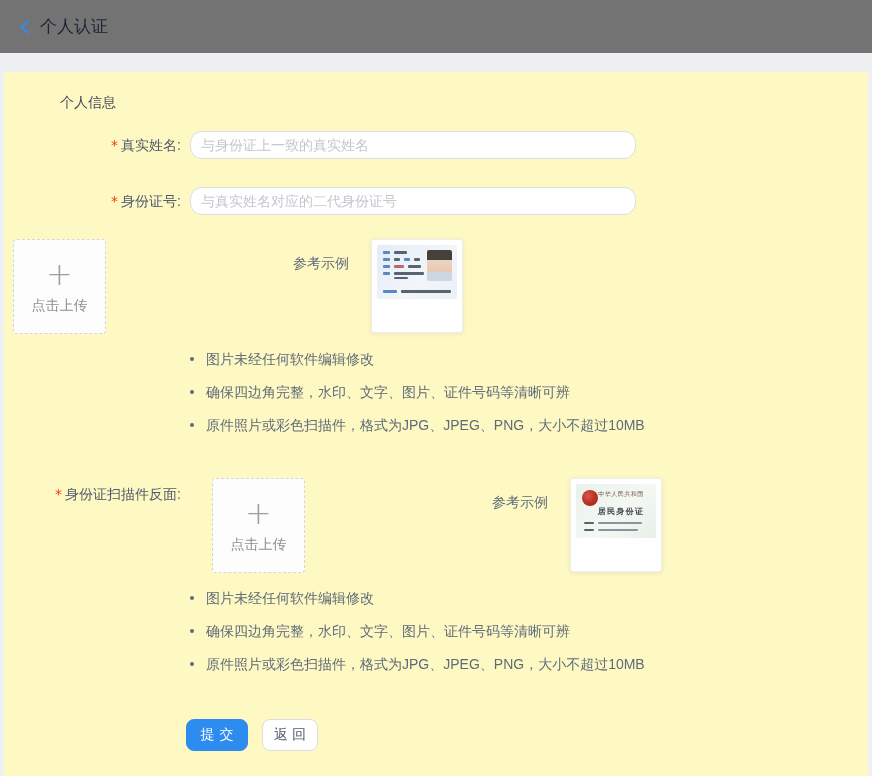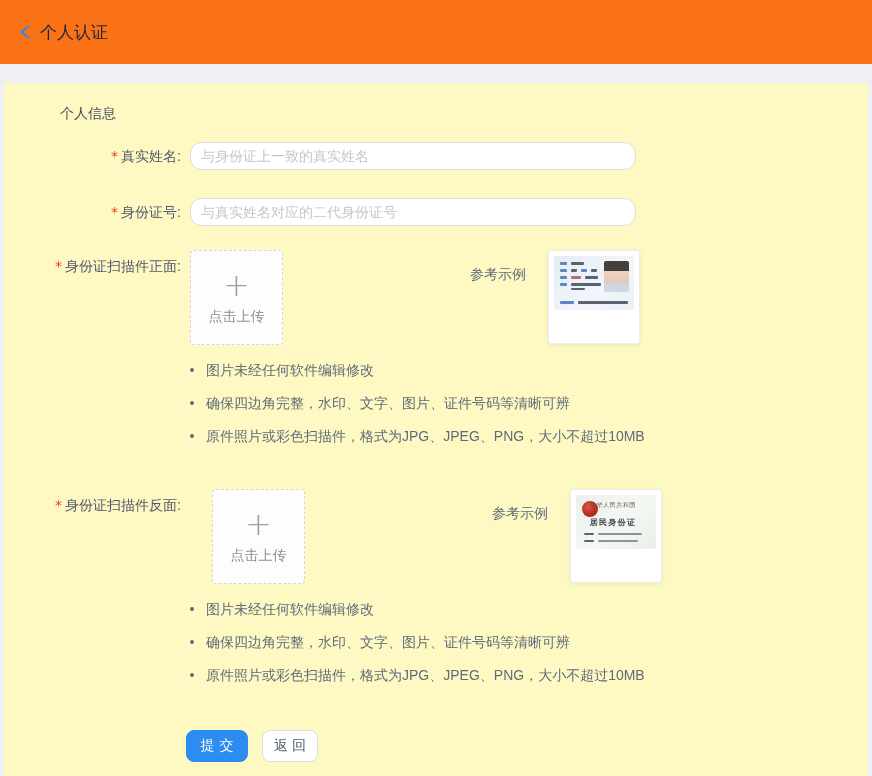--- a/index.html
+++ b/index.html
@@ -6,22 +6,22 @@
   html,body { width: 872px; height: 776px; }
   body {
     font-family: "Liberation Sans", "DejaVu Sans", sans-serif;
     background: #eef0f4;
     color: #515a6e;
     font-size: 14px;
     overflow: hidden;
   }
   
   .topbar {
-    height: 64px;
-    background: #f97316;
+    height: 53px;
+    background: #737373;
     display: flex;
     align-items: center;
     padding-left: 18px;
   }
   .back-btn {
     display: flex;
     align-items: center;
     cursor: pointer;
     color: #2d8cf0;
   }
@@ -127,21 +127,21 @@
     border-radius: 2px;
     background: linear-gradient(180deg, #46403c 0%, #46403c 32%, #ecd2c0 32%, #e7c9b4 72%, #cdd7e2 72%);
   }
   
   .id-back { background: linear-gradient(135deg, #eaf1ea 0%, #f4f8f3 55%, #e7efe9 100%); }
   .emblem {
     position: absolute; left: 6px; top: 6px; width: 16px; height: 16px;
     border-radius: 50%;
     background: radial-gradient(circle at 38% 35%, #d8564a 0%, #b52f22 55%, #9c2317 100%);
   }
-  .back-titles { position: absolute; left: 12px; top: 6px; width: 50px; text-align: center; }
+  .back-titles { position: absolute; left: 20px; top: 6px; width: 50px; text-align: center; }
   .back-country {
     font-size: 12px; color: #6d5147; white-space: nowrap;
     transform: scale(0.5); transform-origin: 0 0; width: 200%;
     text-align: center; letter-spacing: 1px;
   }
   .back-cardname {
     font-size: 13px; color: #39424e; white-space: nowrap; font-weight: bold;
     transform: scale(0.62); transform-origin: 0 0; width: 161%;
     text-align: center; letter-spacing: 2px; margin-top: -1px;
   }
@@ -216,21 +216,20 @@
   </div>
 
   <div class="form-row input-row row-gap-input">
     <div class="row-label"><span class="req">*</span><span>身份证号</span><span>:</span></div>
     <div class="row-content">
       <input class="text-input" type="text" placeholder="与真实姓名对应的二代身份证号" style="">
     </div>
   </div>
 
   <div class="form-row upload-row row-gap-upload">
-    <div class="row-label"><span class="req">*</span><span>身份证扫描件正面</span><span>:</span></div>
     <div class="row-content">
       <div class="upload-flex">
         <div class="upload-box">
           <span class="plus-icon">+</span>
           <span class="upload-text">点击上传</span>
         </div>
         <div class="example-label">参考示例</div>
         <div class="example-card">
           <div class="id-img id-front">
             <div class="bar b-blue" style="left:6px; top:6px;  width:7px;  height:3px;"></div>

